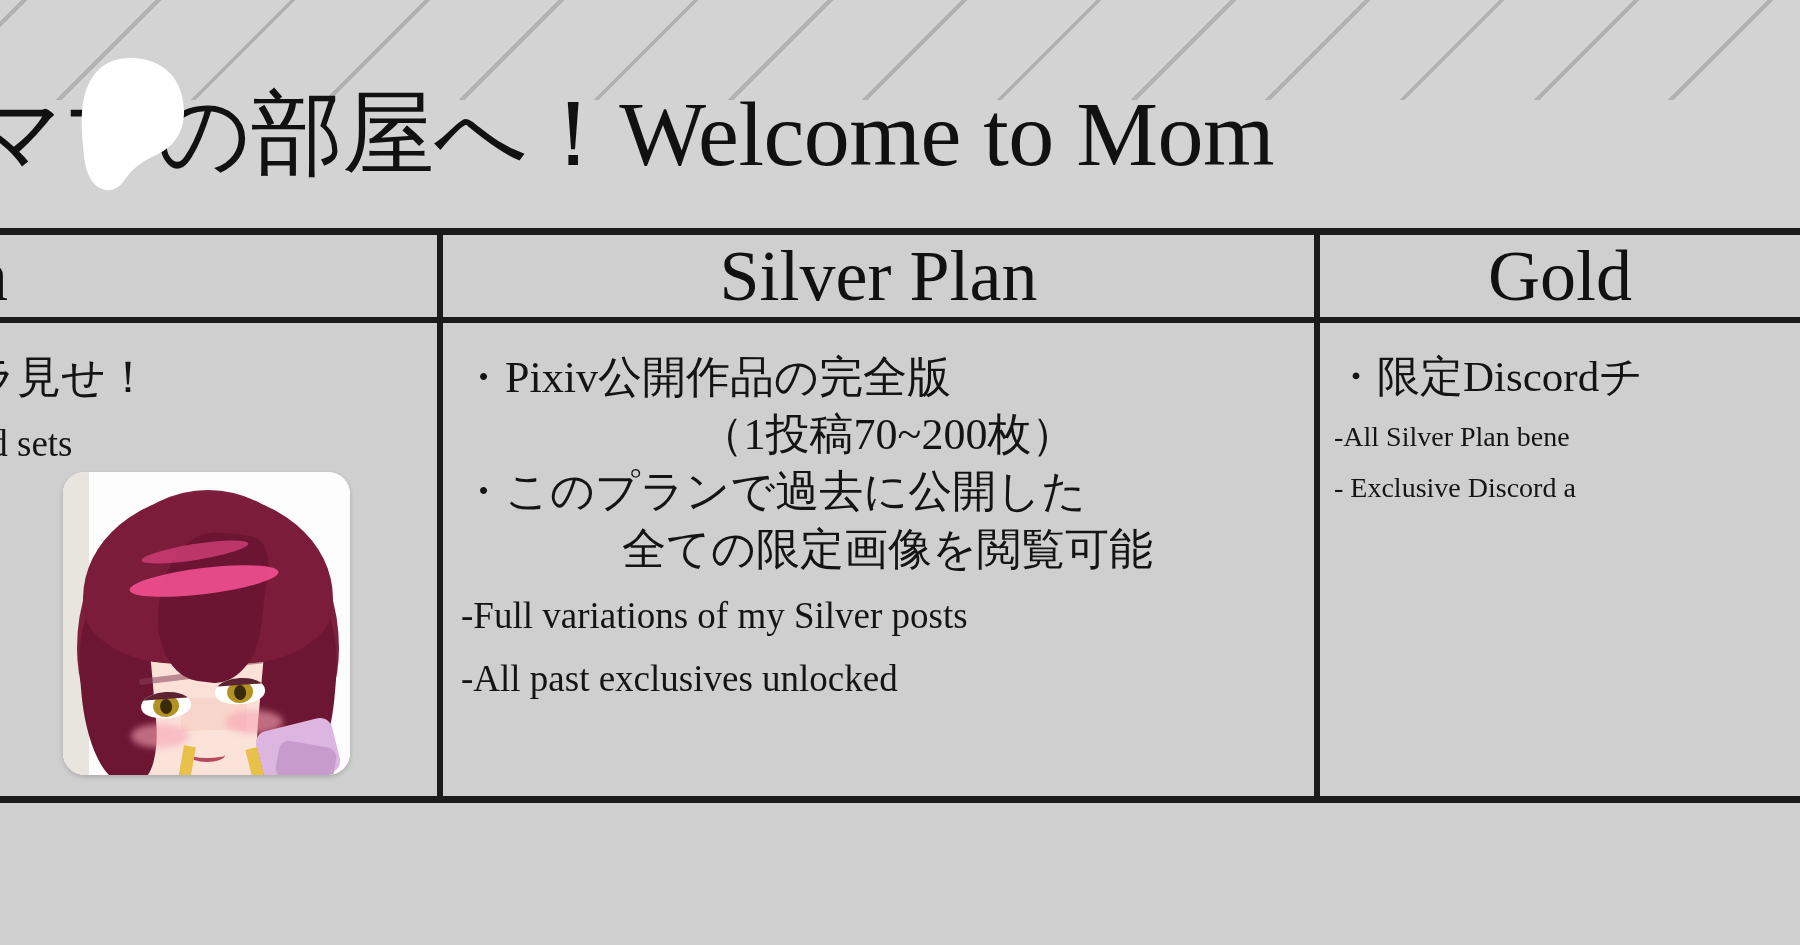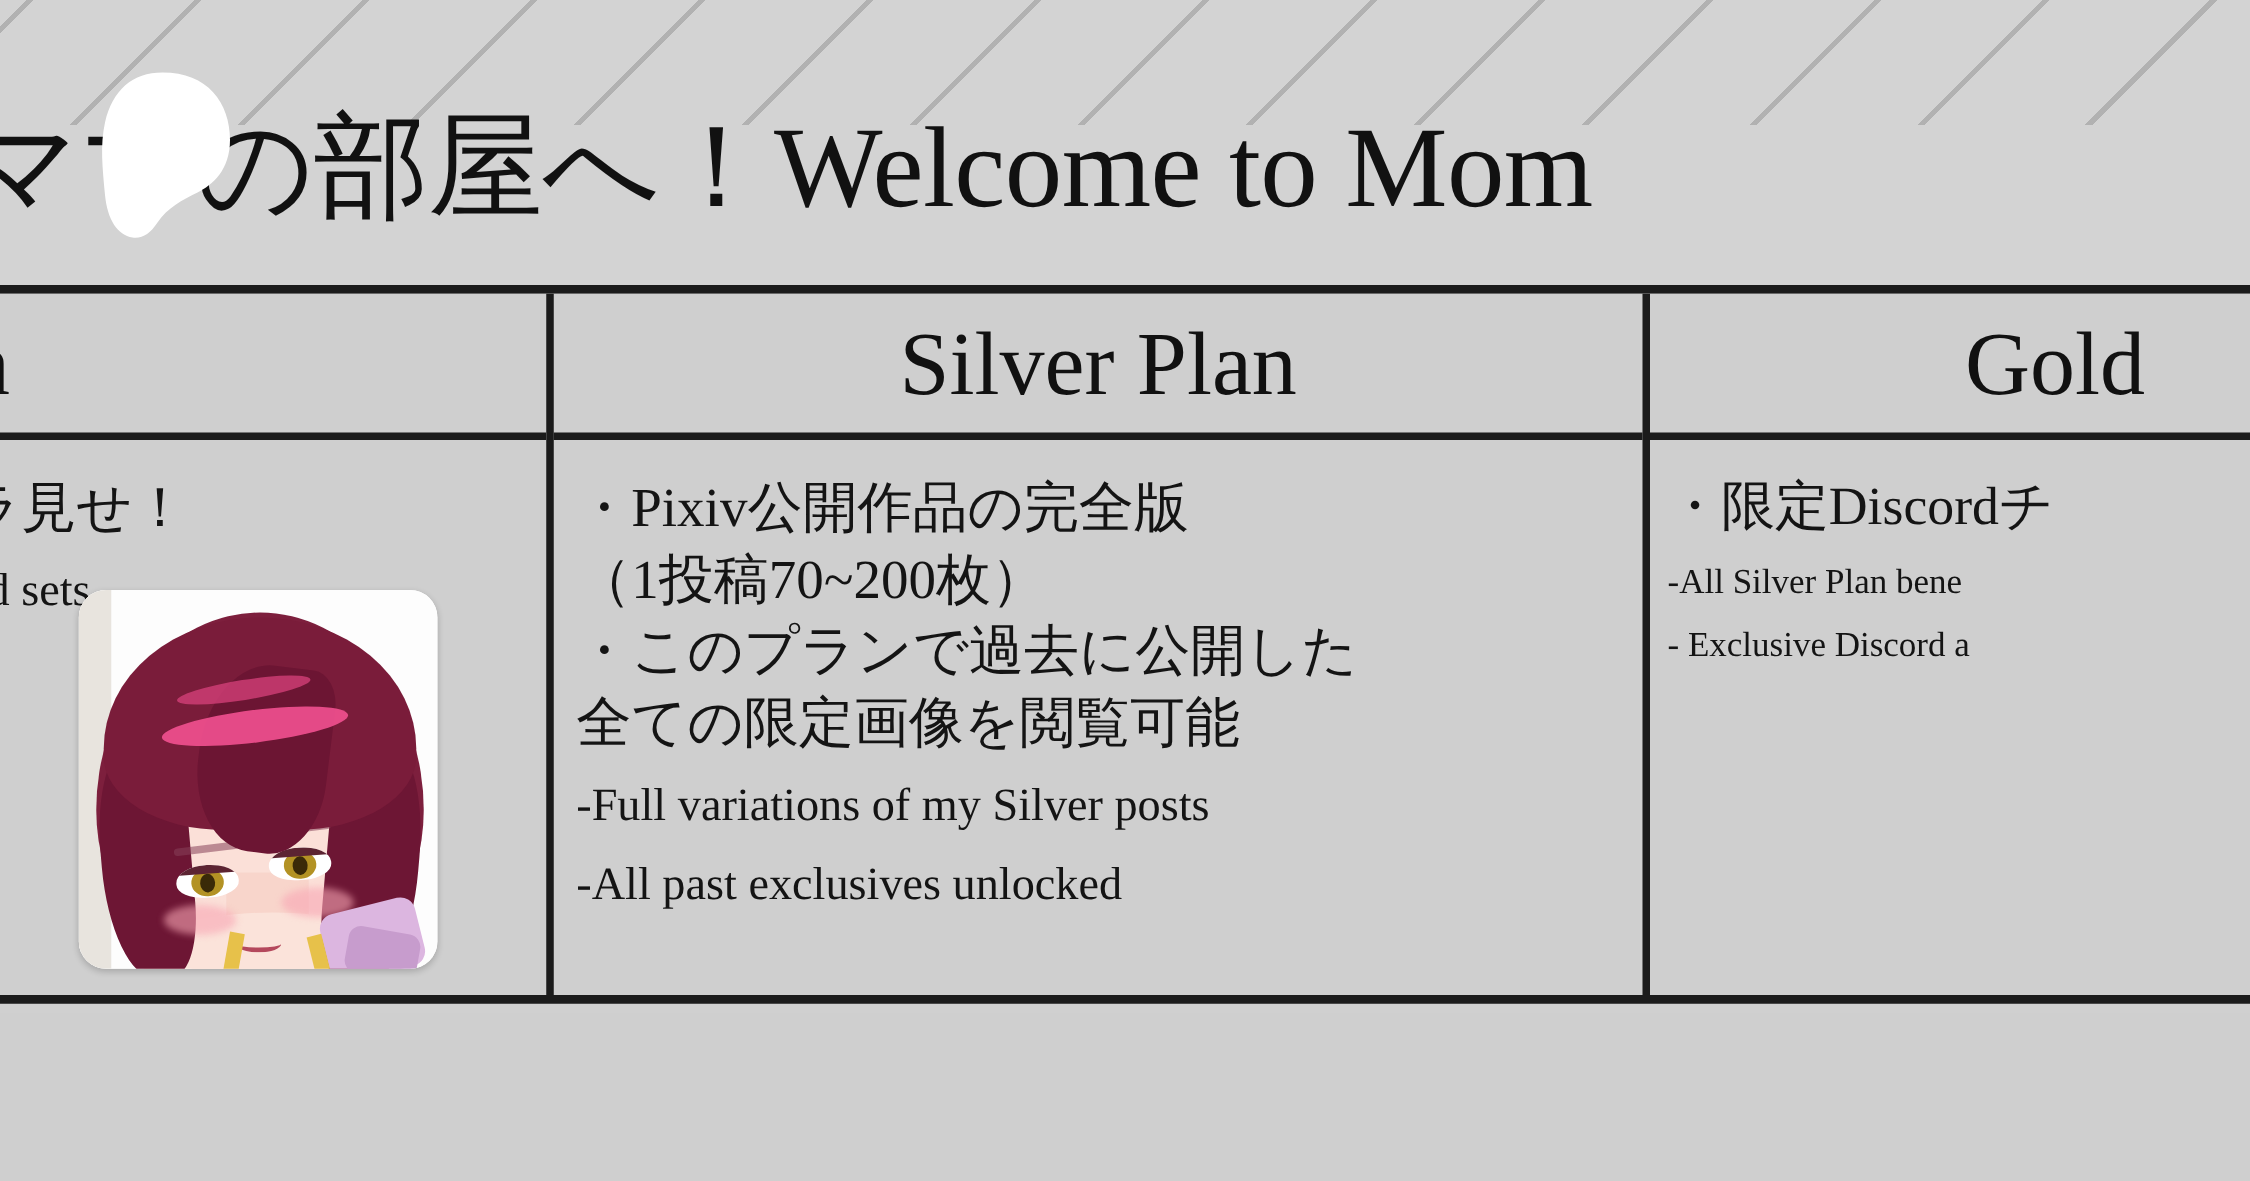--- a/index.html
+++ b/index.html
@@ -52,32 +52,32 @@
     position:relative;
     box-sizing:border-box;
     display:flex;flex-direction:column;
     background:#cfcfcf;
   }
   .col.free{width:437px;}
   .col.silver{width:883px;border-left:6px solid #1b1b1b;border-right:6px solid #1b1b1b;}
   .col.gold{width:480px;}
 
   .col-head{
-    height:117px;
+    height:88px;
     box-sizing:border-box;
     border-bottom:6px solid #1b1b1b;
     display:flex;align-items:center;justify-content:center;
     overflow:hidden;
   }
   .col-head .htext{
     font-size:72px;line-height:1;white-space:nowrap;color:#111;
   }
   .col.free .col-head{justify-content:flex-start;}
   .col.free .col-head .htext{margin-left:-120px;}
-  .col.gold .col-head{justify-content:center;}
+  .col.gold .col-head{justify-content:flex-start;}
   .col.gold .col-head .htext{margin-left:168px;}
 
   .col-body{
     flex:1;
     padding:26px 0 0 0;
     overflow:hidden;
   }
 
   ul.jp, ul.en{list-style:none;margin:0;padding:0;}
   .jp li{
@@ -90,21 +90,21 @@
     white-space:nowrap;color:#141414;
     margin-top:14px;
   }
   .col.free .col-body{padding-left:0;}
   .col.free .jp li{margin-left:-118px;}
   .col.free .en li{margin-left:-132px;}
   .col.silver .col-body{padding-left:18px;}
   .col.gold  .col-body{padding-left:14px;}
   .col.gold .jp li{font-size:43px;}
   .col.gold .en li{font-size:28px;}
-  .indent{display:block;padding-left:34px;text-indent:0;}
+  .indent{display:block;padding-left:34px;text-indent:0;text-align:center;}
 
   
   .avatar{
     position:absolute;left:63px;top:472px;width:287px;height:303px;
     border-radius:22px;overflow:hidden;
     background:#ffffff;
     box-shadow:0 2px 5px rgba(0,0,0,.18);
     z-index:6;
   }
   .av-bg{position:absolute;inset:0;background:#fdfdfd;}

